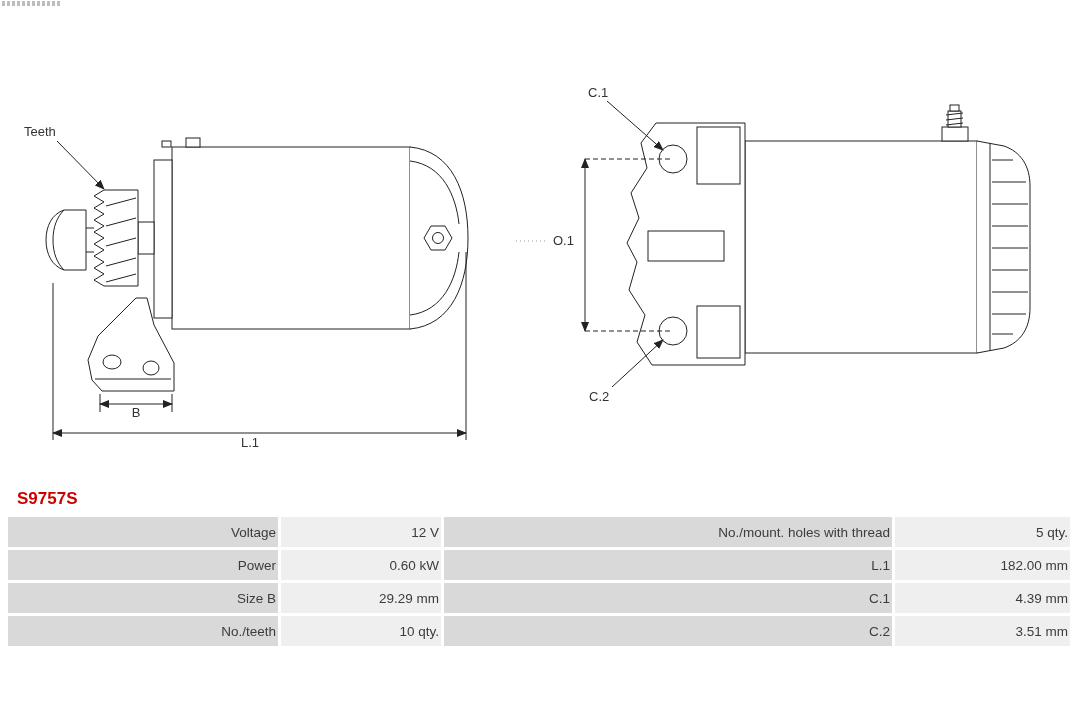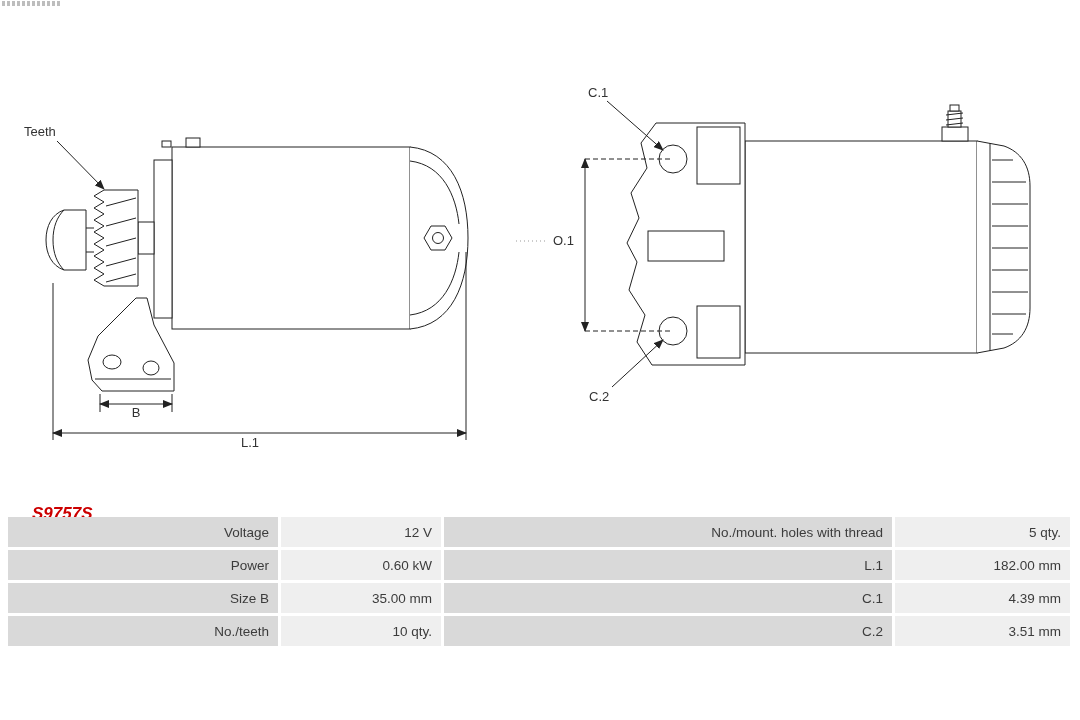--- a/index.html
+++ b/index.html
@@ -8,30 +8,30 @@
     font-family:"Liberation Sans",sans-serif;overflow:hidden;
   }
   .corner-artifact{
     position:absolute;top:1px;left:2px;width:58px;height:5px;opacity:.65;
     background:repeating-linear-gradient(90deg,#9a9a9a 0 3px,#fff 3px 5px);
   }
   .drawings{position:absolute;top:0;left:0;}
   .drawings .art{stroke:var(--line-color,#222);fill:none;stroke-width:1;}
   .drawings .labels{fill:#333;font-size:13px;stroke:none;font-family:"Liberation Sans",sans-serif;}
   .part-number{
-    position:absolute;left:14px;top:486px;margin:18px;
-    font-size:17px;font-weight:bold;color:var(--accent-red,#cc0000);font-style:italic;
+    position:absolute;left:14px;top:486px;margin:3px;
+    font-size:17px;font-weight:bold;color:var(--accent-red,#cc0000);
   }
   table.spec{
     position:absolute;left:5px;top:514px;width:1068px;
     border-collapse:separate;border-spacing:3px;table-layout:fixed;
   }
   table.spec td{
     height:30px;font-size:13.5px;color:#3c3c3c;text-align:right;
-    padding:0 9px;vertical-align:middle;white-space:nowrap;overflow:hidden;
+    padding:0 2px;vertical-align:middle;white-space:nowrap;overflow:hidden;
   }
   td.lbl{background:var(--table-label-bg,#d9d9d9);}
   td.val{background:var(--table-value-bg,#efefef);}
   td.blank{background:transparent;}
 </style>
 </head>
 <body>
 
 <div class="page">
 
@@ -147,21 +147,21 @@
         <td class="val">5 qty.</td>
       </tr>
       <tr>
         <td class="lbl">Power</td>
         <td class="val">0.60 kW</td>
         <td class="lbl">L.1</td>
         <td class="val">182.00 mm</td>
       </tr>
       <tr>
         <td class="lbl">Size B</td>
-        <td class="val">35.00 mm</td>
+        <td class="val">29.29 mm</td>
         <td class="lbl">C.1</td>
         <td class="val">4.39 mm</td>
       </tr>
       <tr>
         <td class="lbl">No./teeth</td>
         <td class="val">10 qty.</td>
         <td class="lbl">C.2</td>
         <td class="val">3.51 mm</td>
       </tr>
     </tbody>

